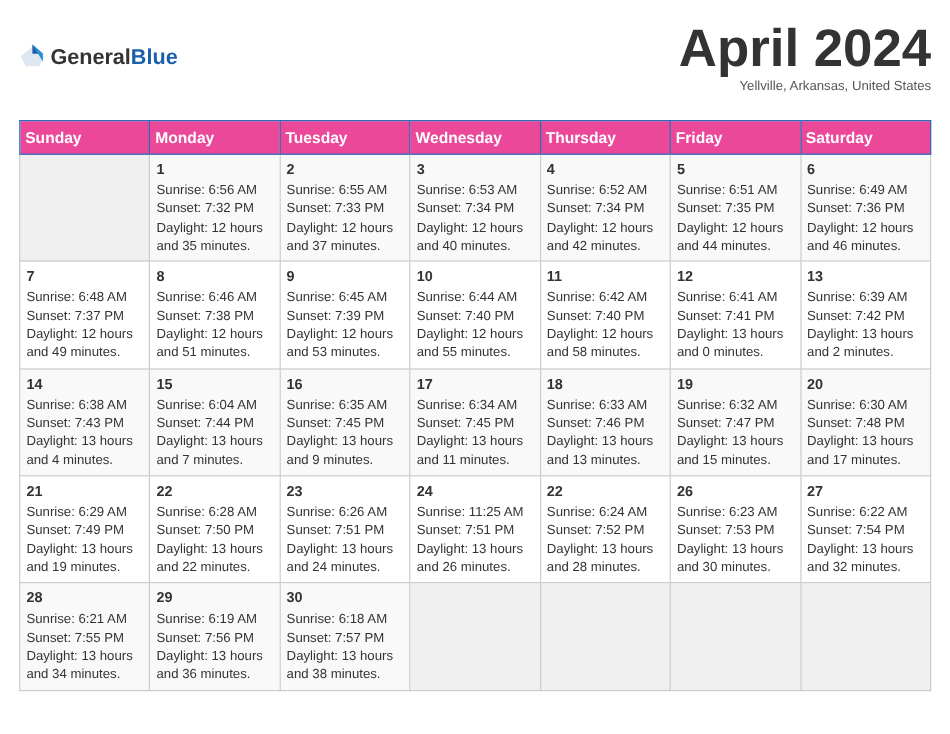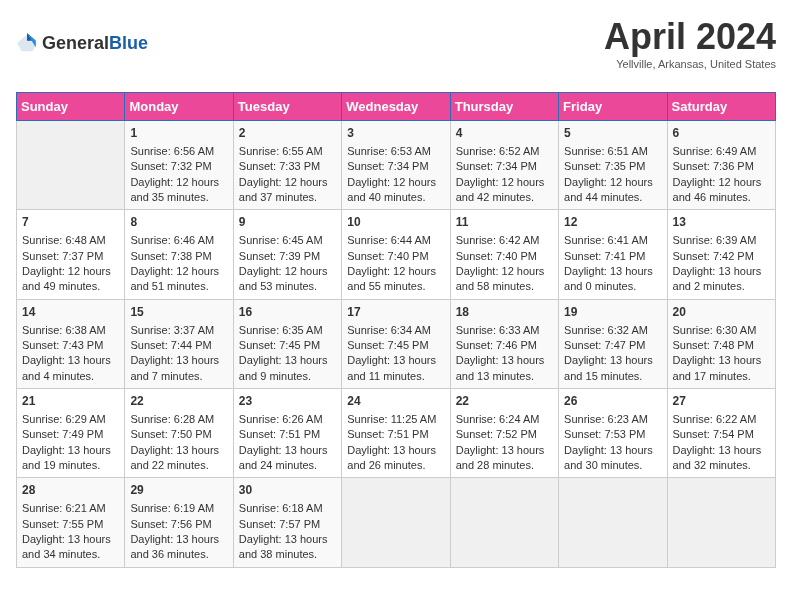--- a/index.html
+++ b/index.html
@@ -32,21 +32,21 @@
       color: #1a5fa8;
     }
     .logo-icon {
       width: 22px;
       height: 22px;
     }
     .title-area {
       text-align: right;
     }
     .main-title {
-      font-size: 36px;
+      font-size: 44px;
       font-weight: bold;
       color: #333;
     }
     .subtitle {
       font-size: 11px;
       color: #555;
     }
     table {
       width: 100%;
       border-collapse: collapse;
@@ -204,21 +204,21 @@
       </tr>
       <tr>
         <td>
           <span class="day-number">14</span>
           <div>Sunrise: 6:38 AM</div>
           <div>Sunset: 7:43 PM</div>
           <div>Daylight: 13 hours and 4 minutes.</div>
         </td>
         <td>
           <span class="day-number">15</span>
-          <div>Sunrise: 3:37 AM</div>
+          <div>Sunrise: 6:04 AM</div>
           <div>Sunset: 7:44 PM</div>
           <div>Daylight: 13 hours and 7 minutes.</div>
         </td>
         <td>
           <span class="day-number">16</span>
           <div>Sunrise: 6:35 AM</div>
           <div>Sunset: 7:45 PM</div>
           <div>Daylight: 13 hours and 9 minutes.</div>
         </td>
         <td>

